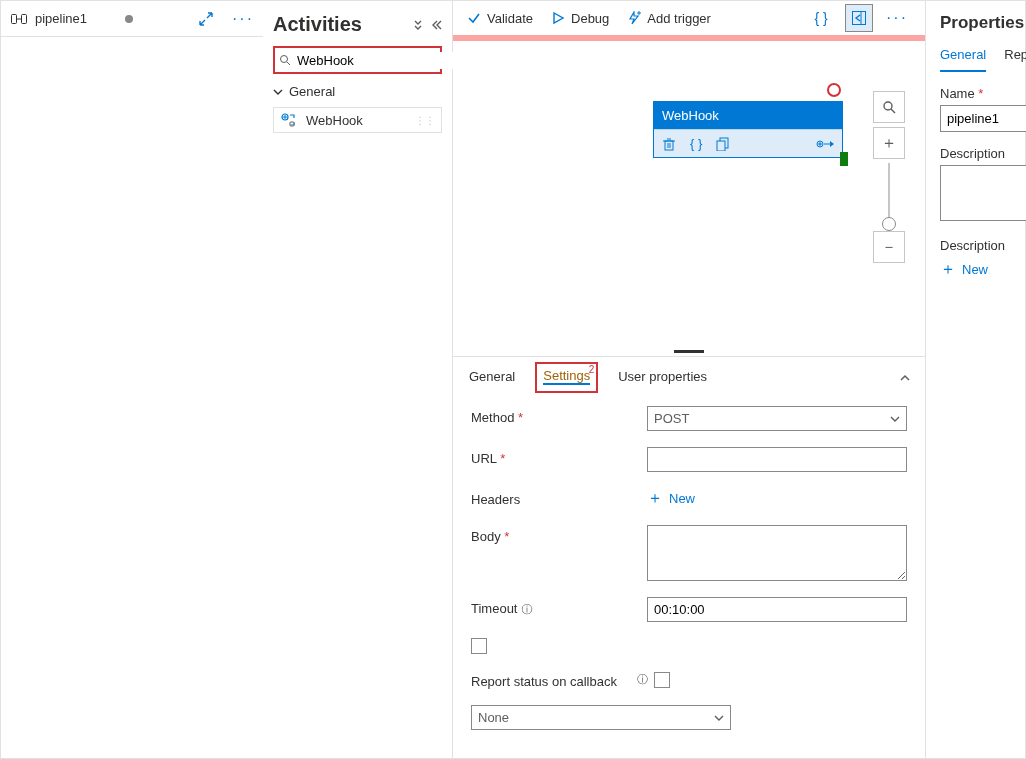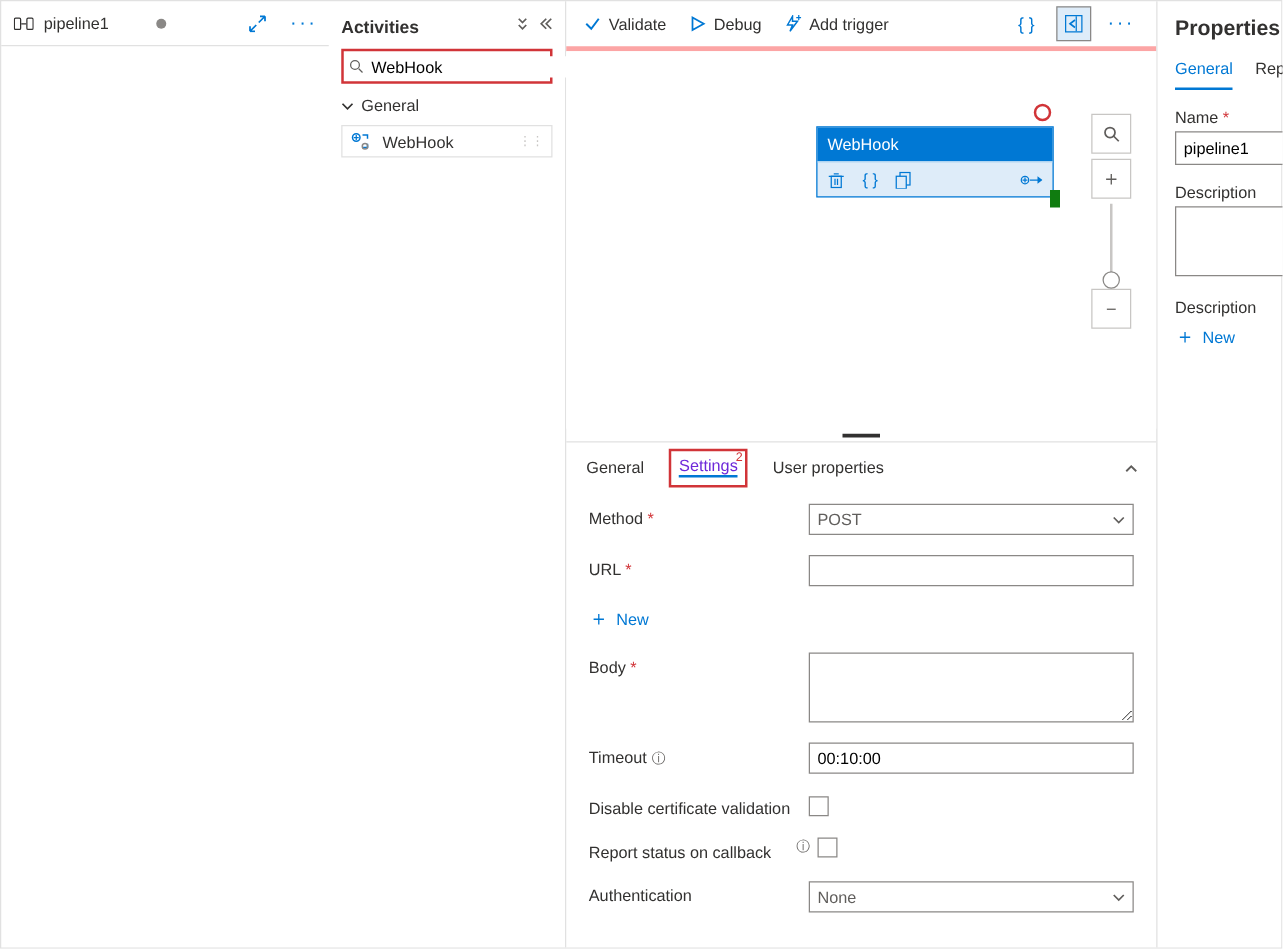--- a/index.html
+++ b/index.html
@@ -7,32 +7,32 @@
   .root { display:flex; flex-direction:row; width:1026px; height:759px; border:1px solid #e1e1e1; }
   .tabbar { display:flex; align-items:center; height:36px; border-bottom:1px solid #e1e1e1; }
   .tabbar-left { display:flex; align-items:center; padding:0 10px; gap:8px; width:190px; }
   .tabbar-left .pipetabtxt { font-size:13px; }
   .tabbar .dirty-dot { width:8px;height:8px;border-radius:50%;background:#8a8886; margin-left:30px;}
   .tabbar-right { margin-left:auto; display:flex; align-items:center; padding:0 8px; gap:8px; color:#0078d4; }
   .tabbar-right .icon-btn { width:24px; text-align:center; cursor:pointer; }
 
   .body { display:flex; flex:1; min-height:0; }
   .sidebar { width:190px; border-right:1px solid #e1e1e1; padding:8px 10px; }
-  .sidebar h3 { margin:4px 0 10px 0; font-size:14px; font-weight:600; display:flex; align-items:flex-start; }
+  .sidebar h3 { margin:4px 0 10px 0; font-size:20px; font-weight:600; display:flex; align-items:center; }
   .sidebar h3 .sp { margin-left:auto; display:flex; gap:6px; color:#605e5c; font-size:12px; }
   .searchwrap { border:2px solid #d13438; display:flex; align-items:center; padding:2px 4px; height:28px; }
   .searchwrap input { border:none; outline:none; flex:1; font-size:13px; }
   .searchwrap .mag { color:#605e5c; margin-right:4px; }
   .section-hdr { margin-top:10px; display:flex; align-items:center; gap:6px; color:#323130; cursor:pointer;}
   .activity-item { margin-top:8px; padding:4px 6px; border:1px solid #e1e1e1; display:flex; align-items:center; gap:8px; cursor:grab;}
   .activity-item .icn { color:#0078d4; font-size:14px; }
   .activity-item .grip { margin-left:auto; color:#c8c6c4; font-size:10px; }
 
   .center { flex:1; display:flex; flex-direction:column; min-width:0; }
-  .toolbar { height:40px; border-bottom:4px solid #fca5a5; display:flex; align-items:center; padding:0 14px; gap:18px;}
+  .toolbar { height:40px; border-bottom:6px solid #fca5a5; display:flex; align-items:center; padding:0 14px; gap:18px;}
   .toolbar .tbtn { display:flex; align-items:center; gap:6px; color:#323130; cursor:pointer;}
   .toolbar .tbtn .ic { color:#0078d4; }
   .toolbar .rgrp { margin-left:auto; display:flex; gap:10px; align-items:center;}
   .toolbar .rgrp .sq { width:28px;height:28px; display:flex;align-items:center;justify-content:center; color:#0078d4; cursor:pointer;}
   .toolbar .rgrp .sq.sel { background:#deecf9; }
 
   .canvas { flex:1; position:relative; background:#fff; }
   .node { position:absolute; left:200px; top:60px; width:190px; border:1px solid #0078d4; background:#deecf9; font-size:13px;}
   .node .nhdr { background:#0078d4; color:#fff; padding:6px 8px; font-size:13px;}
   .node .nbody { padding:10px 8px 6px 8px; display:flex; align-items:center; gap:8px;}
@@ -45,21 +45,21 @@
   .zoom .zbtn { width:32px;height:32px;border:1px solid #c8c6c4; display:flex;align-items:center;justify-content:center; cursor:pointer; font-size:16px; color:#605e5c; background:#fff;}
   .zoom .track { width:2px; height:64px; background:#c8c6c4; position:relative;}
   .zoom .thumb { position:absolute; left:-6px; top:54px; width:14px;height:14px;border:1px solid #8a8886;border-radius:50%;background:#fff;}
 
   .drag-handle { height:10px; display:flex; justify-content:center; align-items:center; }
   .drag-handle div { width:30px; height:3px; background:#323130; }
 
   .bottom { border-top:1px solid #e1e1e1; display:flex; flex-direction:column;}
   .btabs { display:flex; align-items:center; padding:4px 14px 0 14px; gap:18px;}
   .btab { padding:8px 2px 10px 2px; cursor:pointer; color:#323130; position:relative;}
-  .btab.active { color:#6d28d9; border-bottom:2px solid #0078d4; }
+  .btab.active { color:#a16207; border-bottom:2px solid #0078d4; }
   .settings-wrap { border:2px solid #d13438; padding:4px 6px 8px 6px; position:relative;}
   .settings-wrap sup { color:#d13438; font-size:10px; position:absolute; top:0; right:2px;}
   .btabs .chev { margin-left:auto; color:#605e5c; cursor:pointer;}
   .form { padding:12px 18px; overflow:auto;}
   .frow { display:flex; align-items:flex-start; margin-bottom:16px;}
   .frow .lbl { width:176px; padding-top:4px;}
   .req::after { content:" *"; color:#d13438;}
   .txt, .sel, .ta { width:260px; border:1px solid #8a8886; padding:4px 6px; font-size:13px; background:#fff;}
   .sel { display:flex; justify-content:space-between; align-items:center; cursor:pointer; color:#605e5c;}
   .ta { height:56px; resize:both; }
@@ -280,48 +280,47 @@
                     <path d="M1 3 L5 7 L9 3" fill="none" stroke="#605e5c" stroke-width="1.4"></path>
                   </svg>
               </span>
             </div>
           </div>
           <div class="frow">
             <div class="lbl req">URL</div>
             <input class="txt" value="" style="">
           </div>
           <div class="frow">
+            <div class="lbl">Headers</div>
             <div class="newbtn">
               <span style="font-size:16px;">＋</span>
               <span>New</span>
             </div>
           </div>
           <div class="frow">
             <div class="lbl req">Body</div>
             <textarea class="ta" style=""></textarea>
           </div>
           <div class="frow">
             <div class="lbl">
               <span>Timeout</span><span class="info">ⓘ</span>
             </div>
             <input class="txt" value="00:10:00" style="">
           </div>
           <div class="frow" style="align-items:center;">
-            <div class="lbl">Disable certificate validation</div>
             <span class="chk"></span>
           </div>
-          <div class="frow" style="">
+          <div class="frow" style="align-items:center;">
             <div class="lbl">
               <span>Report status on callback</span>
             </div>
             <span class="info" style="margin-left:-10px;margin-right:6px;">ⓘ</span>
             <span class="chk"></span>
           </div>
           <div class="frow">
-            <div class="lbl">Authentication</div>
             <div class="sel">
               <span>None</span>
               <span>
                 <svg width="10" height="10" viewBox="0 0 10 10">
                     <path d="M1 3 L5 7 L9 3" fill="none" stroke="#605e5c" stroke-width="1.4"></path>
                   </svg>
               </span>
             </div>
           </div>
         </div>

